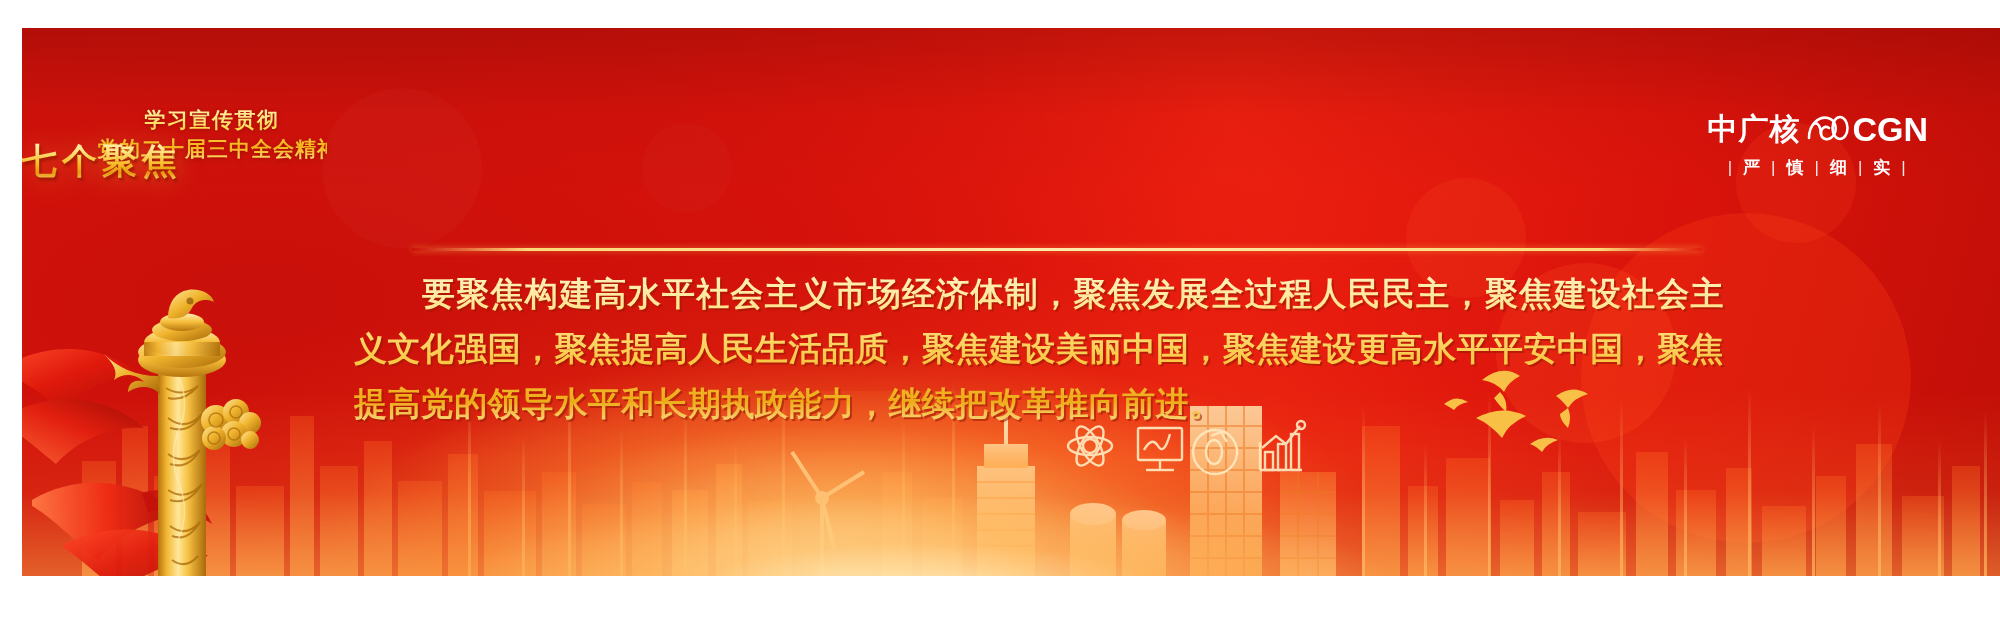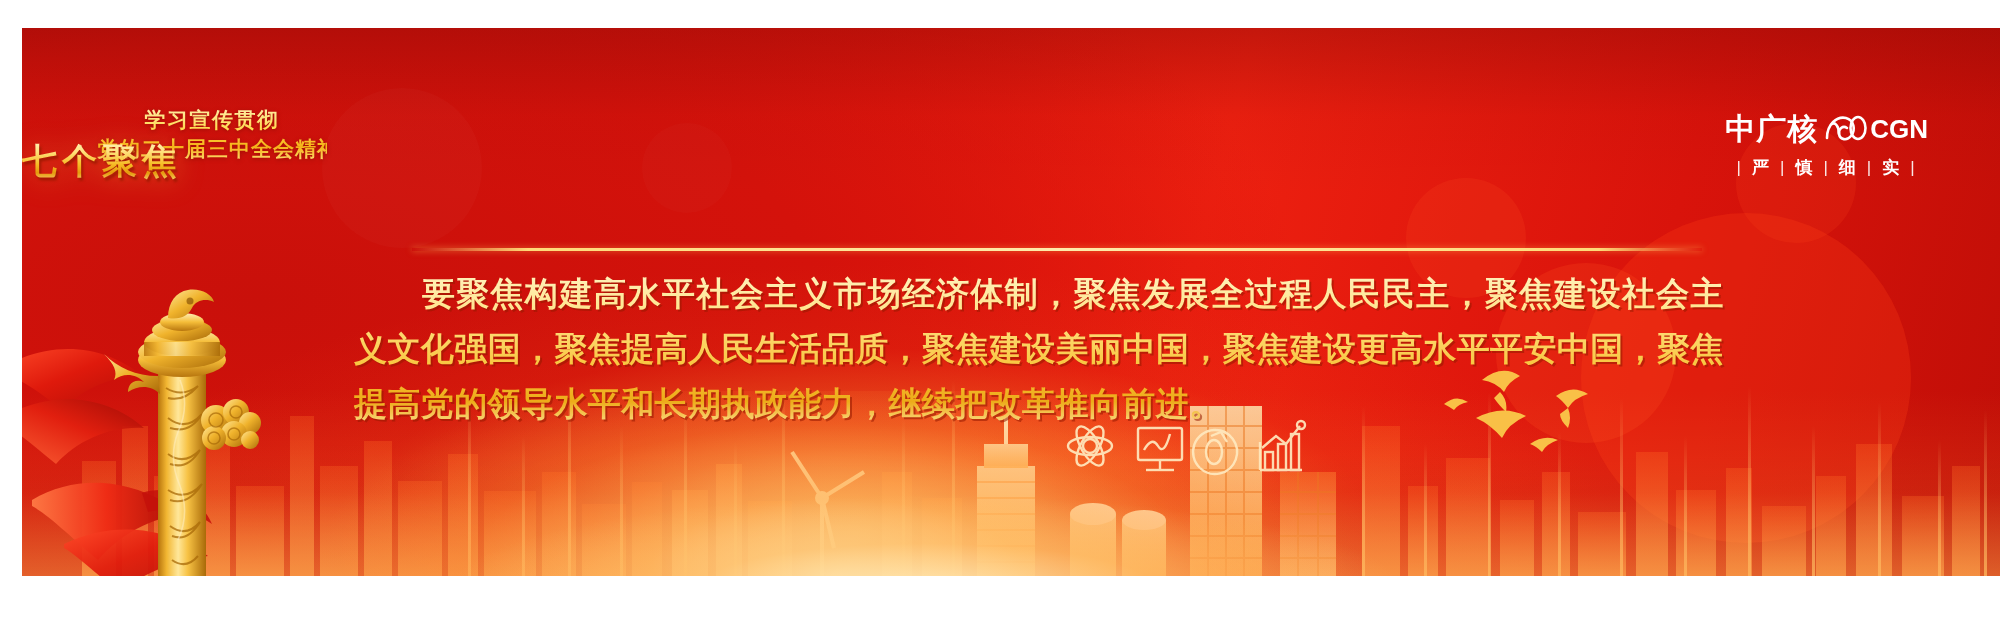--- a/index.html
+++ b/index.html
@@ -141,21 +141,21 @@
     color: #ffffff;
     margin-top: 8px;
   }
   .logo-main {
     display: flex; align-items: center; justify-content: flex-end; gap: 2px;
     font-size: 30px; font-weight: bold; letter-spacing: 1px; line-height: 1;
     white-space: nowrap;
   }
   .logo-cn { font-size: 30px; letter-spacing: 1px; }
   .logo-mark { display:inline-block; width: 44px; height: 34px; margin: 0 1px 0 3px; }
-  .logo-en { font-size: 26px; font-weight: bold; letter-spacing: 0px; }
+  .logo-en { font-size: 34px; font-weight: bold; letter-spacing: 0px; }
   .logo-sub {
     margin-top: 10px;
     font-size: 17px; font-weight: bold; letter-spacing: 2px; color: #fff;
     display: flex; justify-content: center; align-items: center; gap: 9px;
   }
   .logo-sub .sep { font-weight: normal; opacity: 0.9; }
 
   
   .huabiao { position: absolute; left: 62px; top: 240px; width: 190px; height: 330px; }
   .ribbon  { position: absolute; left: -10px; top: 240px; width: 260px; height: 330px; }

